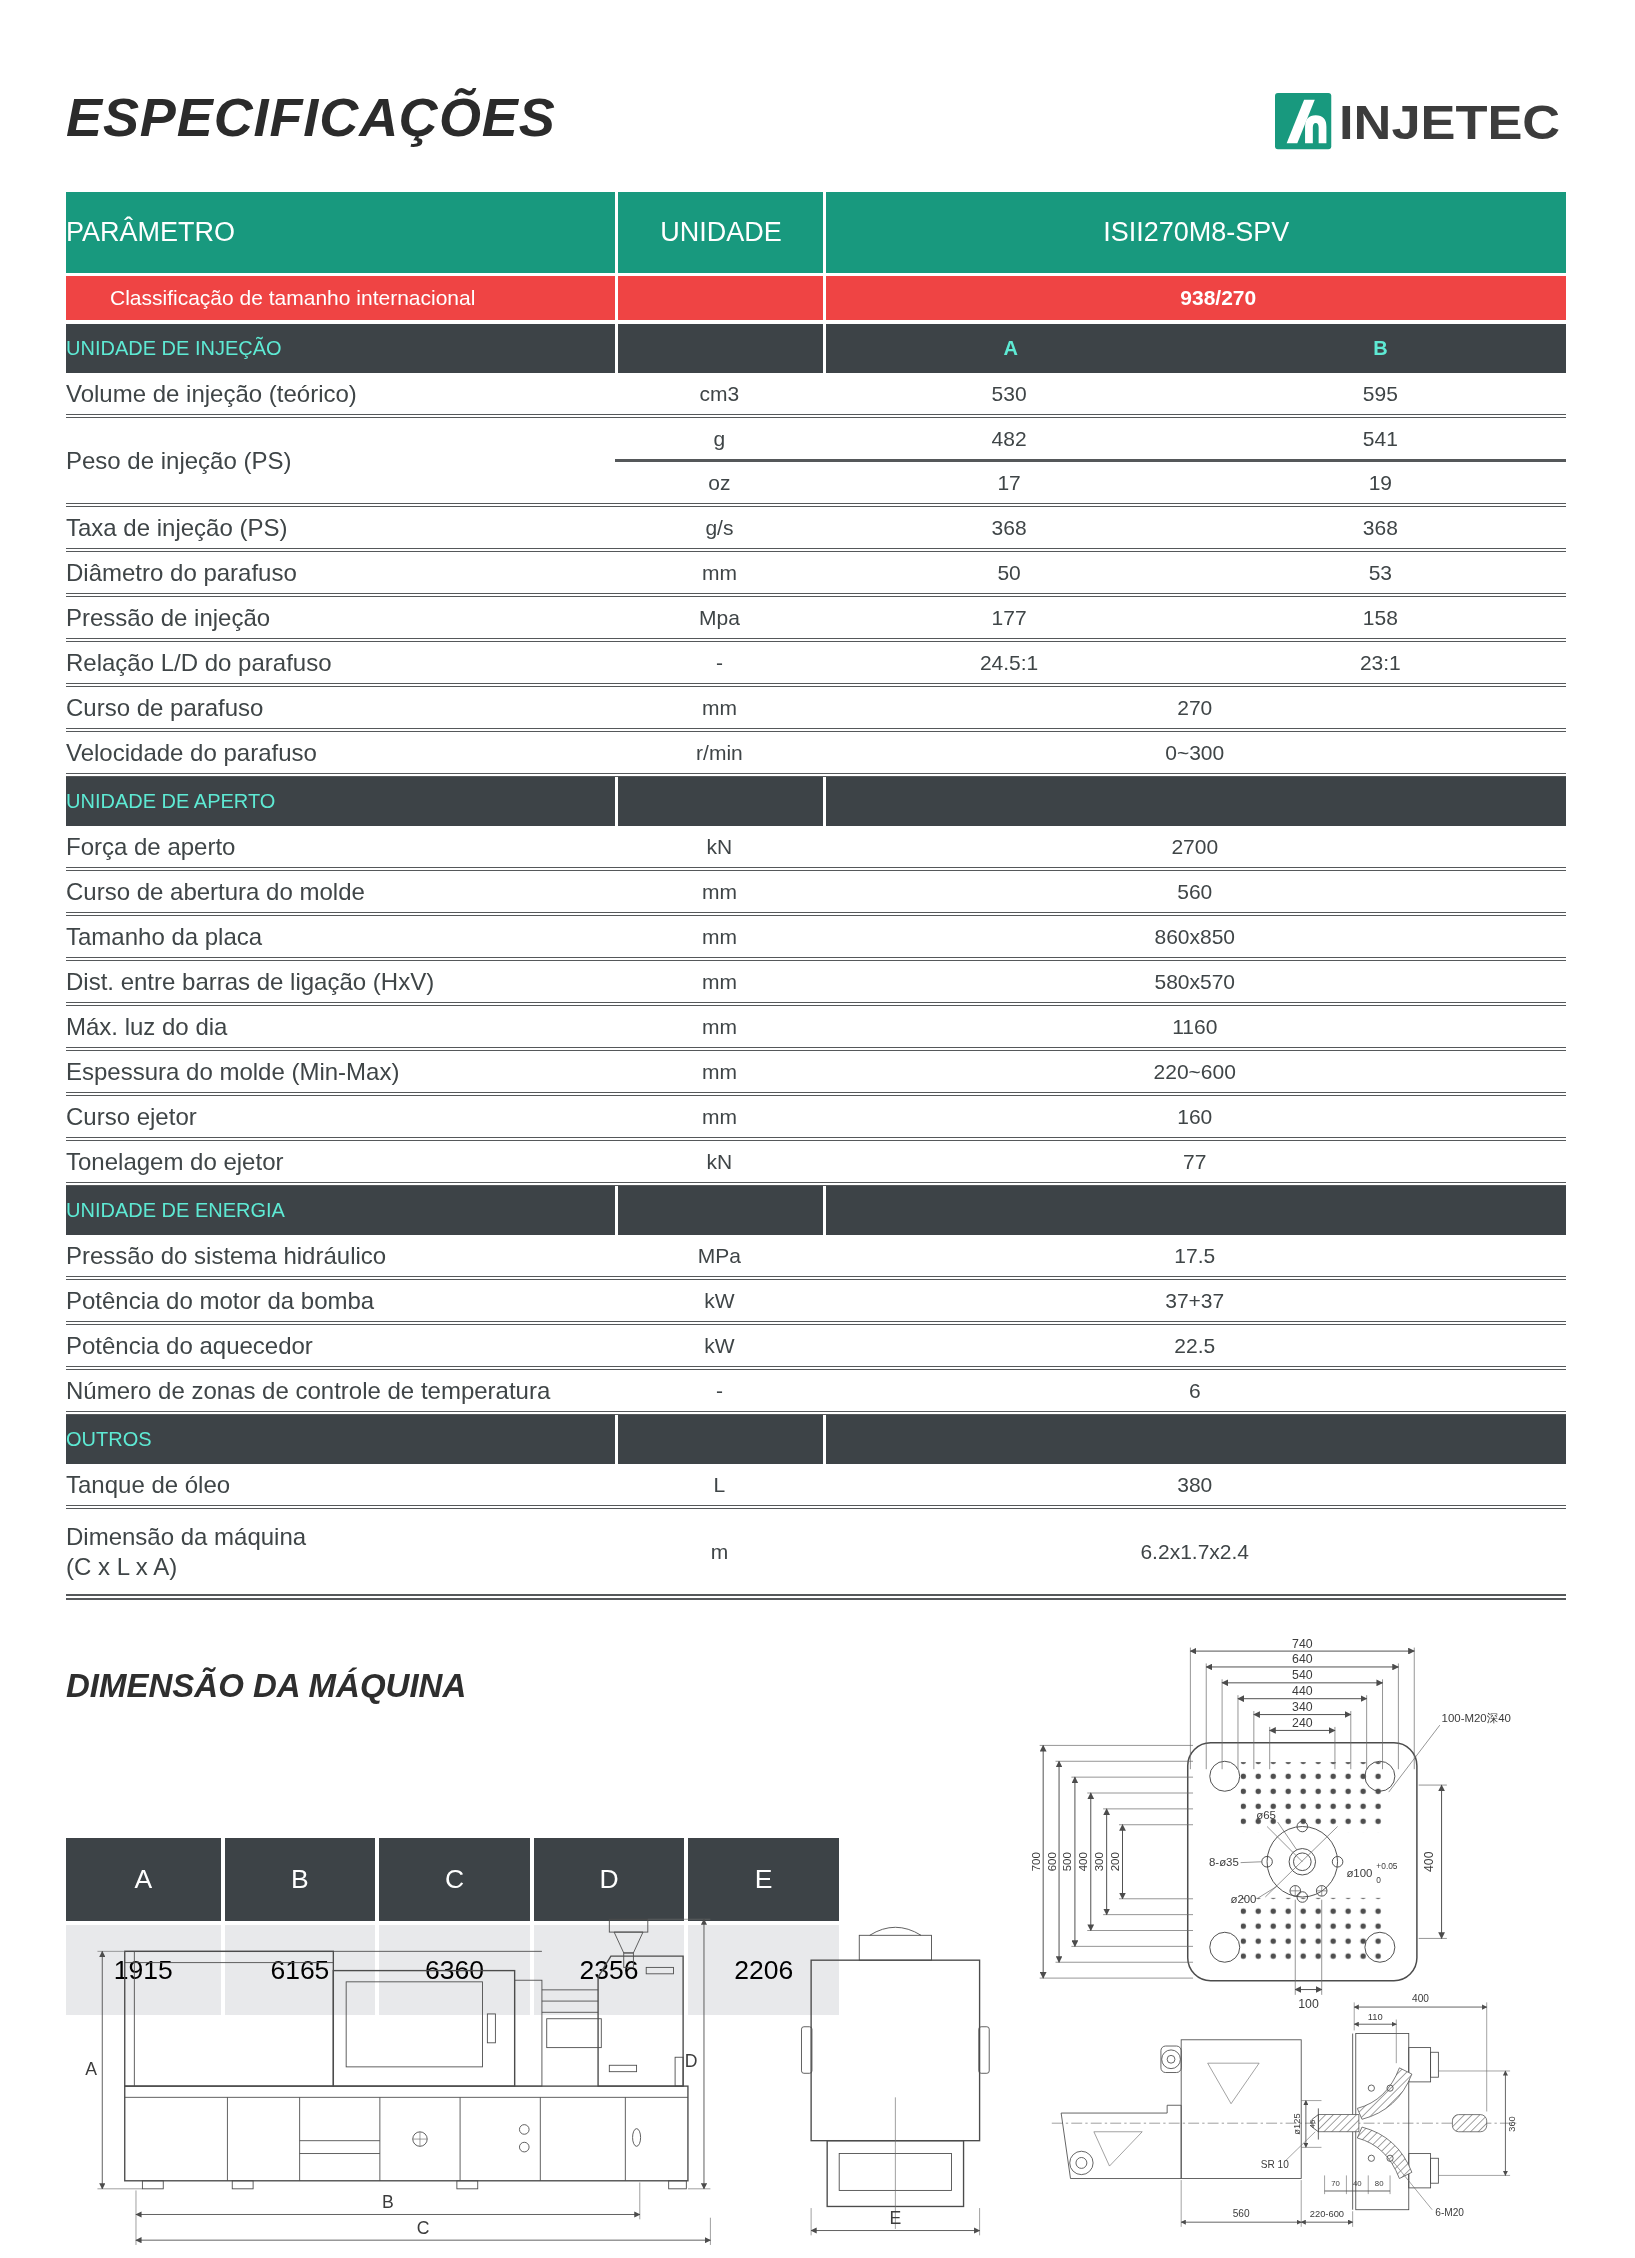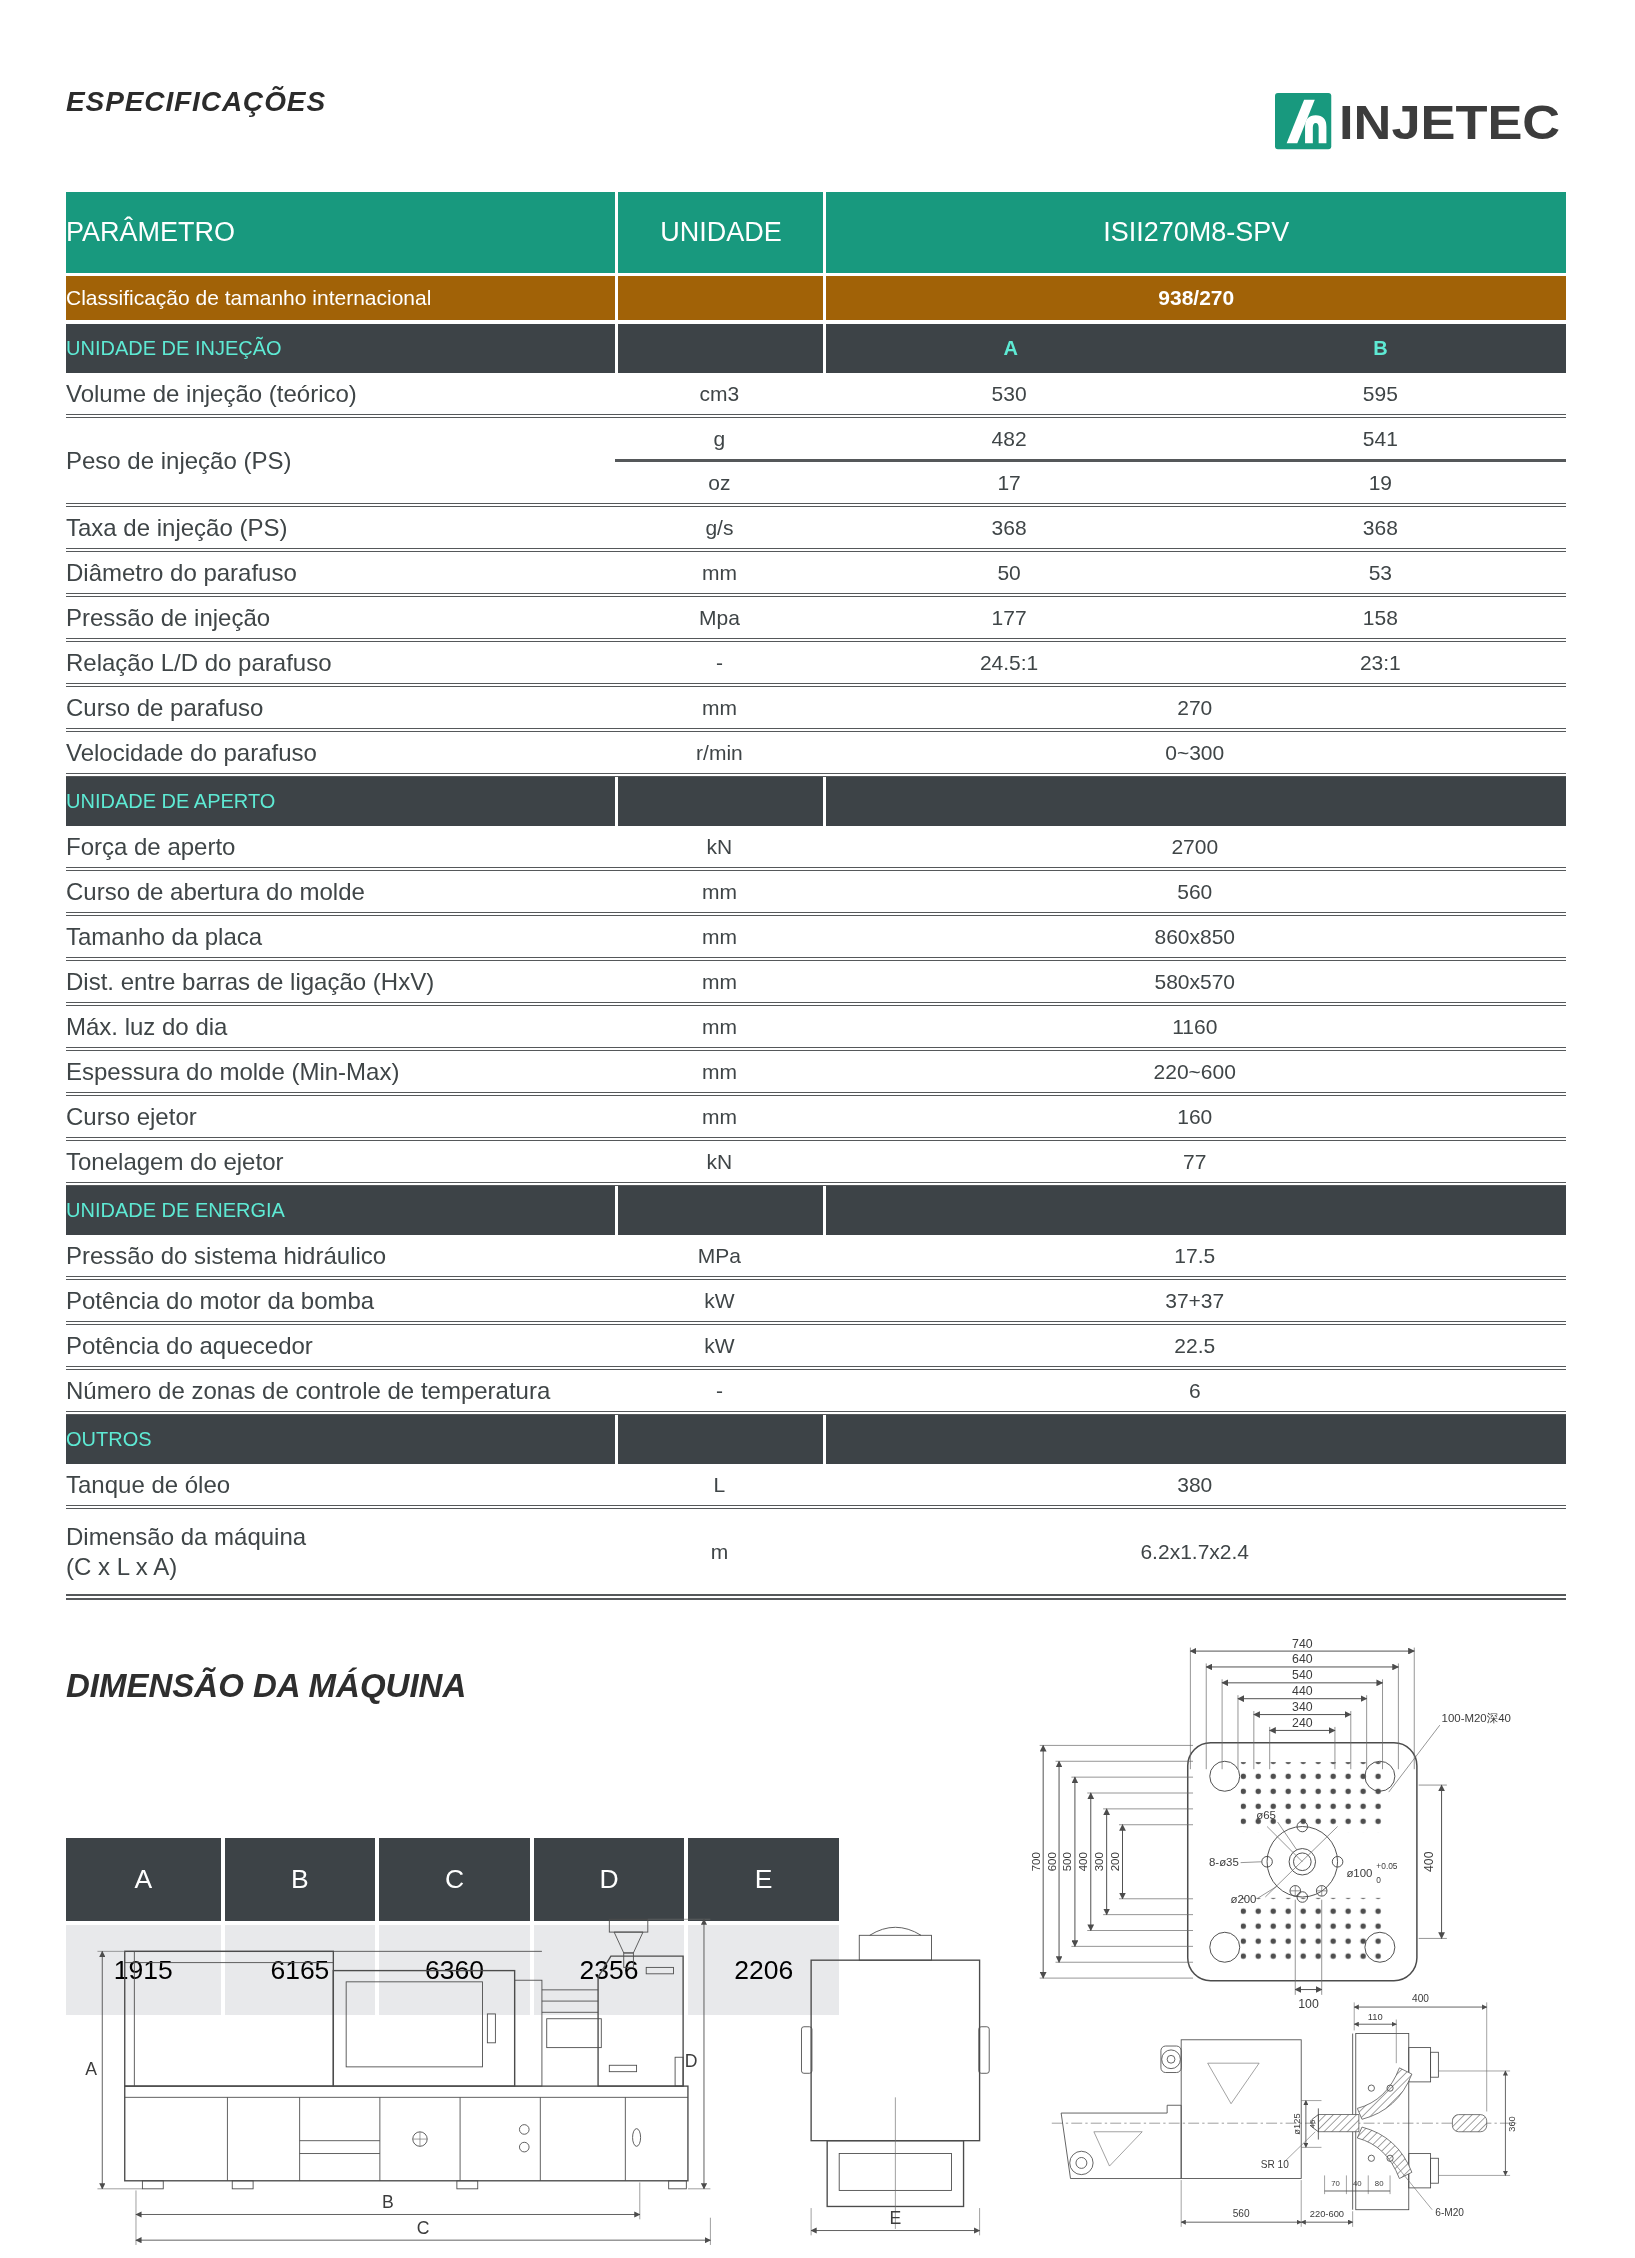--- a/index.html
+++ b/index.html
@@ -1,30 +1,30 @@
 <!DOCTYPE html>
 <html style="font-size:14px"><head>
 <meta charset="utf-8">
 <style>
   html,body{margin:0;padding:0;background:#ffffff;}
   body{font-family:"Liberation Sans",sans-serif;color:#3f4547;}
   .page{width:1636px;min-height:2258px;box-sizing:border-box;padding:74px 70px 0 66px;background:#fff;position:relative;}
   
   .hdr{position:relative;height:97px;}
-  .title{font-size:28px;font-weight:bold;font-style:italic;color:#2b2b2b;letter-spacing:0.9px;margin:0;padding-top:12.4px;}
+  .title{font-size:54px;font-weight:bold;font-style:italic;color:#2b2b2b;letter-spacing:0.9px;margin:0;padding-top:12.4px;}
   .logo{position:absolute;right:0;top:16px;}
   
   table.spec{width:1500px;border-collapse:separate;border-spacing:0;table-layout:fixed;margin-top:21px;}
   table.spec col.c1{width:549px}table.spec col.c2{width:208px}table.spec col.c3{width:371px}table.spec col.c4{width:371px}
   table.spec td{vertical-align:middle;padding:0;}
   td.lbl{text-align:left;padding-left:23px;}
   td.ctr{text-align:center;font-weight:bold;}
   td.wdiv{border-left:3.5px solid #ffffff;}
   tr.ghead td{background:#18997E;color:#fff;font-weight:normal;font-size:27px;height:81px;border-bottom:3.5px solid #fff;}
-  tr.darksm td{background:#a16207;color:#fff;font-size:21px;height:44px;border-bottom:4.4px solid #fff;}
+  tr.darksm td{background:#ef4444;color:#fff;font-size:21px;height:44px;border-bottom:4.4px solid #fff;padding-left:44px;}
   tr.darksec td{background:#3D4347;color:#5eead4;font-size:20px;height:49px;}
   tr.data td{background:#fff;font-size:24px;color:#3F4547;height:41px;border-bottom:4.4px double #55585A;}
   tr.data td.u, tr.data td.v{font-size:21px;text-align:center;}
   tr.sub1 td.cut{border-bottom:3.5px solid #55585A;}
   tr.last td{height:85px;border-bottom:6.2px double #55585A;}
   td.two div{line-height:30px;}
   
   .drawings{position:relative;height:609px;margin-top:42px;width:1500px;}
   .dwg-title{position:absolute;left:0;top:25px;font-size:33px;font-weight:bold;font-style:italic;color:#2e2e2e;margin:0;}
   table.aetable{position:absolute;left:0;top:196px;width:773px;border-collapse:separate;border-spacing:0;table-layout:fixed;}

